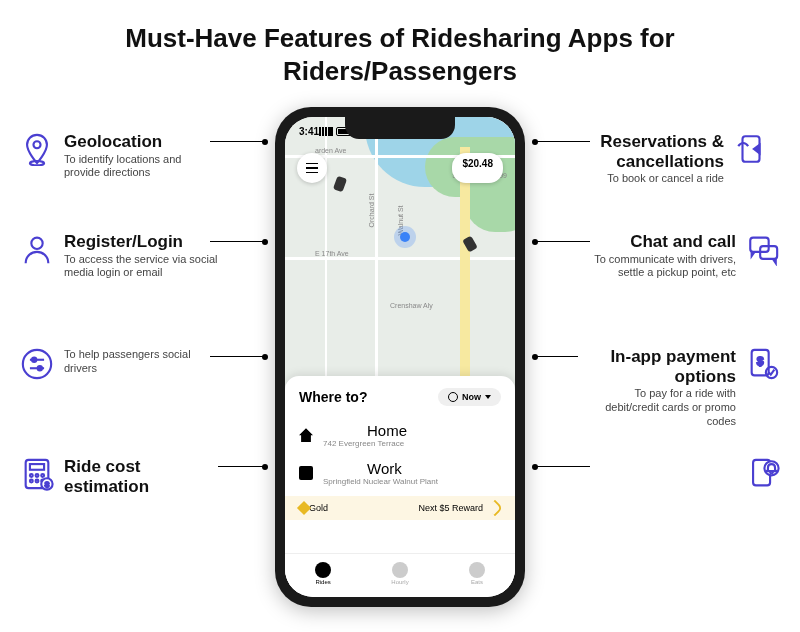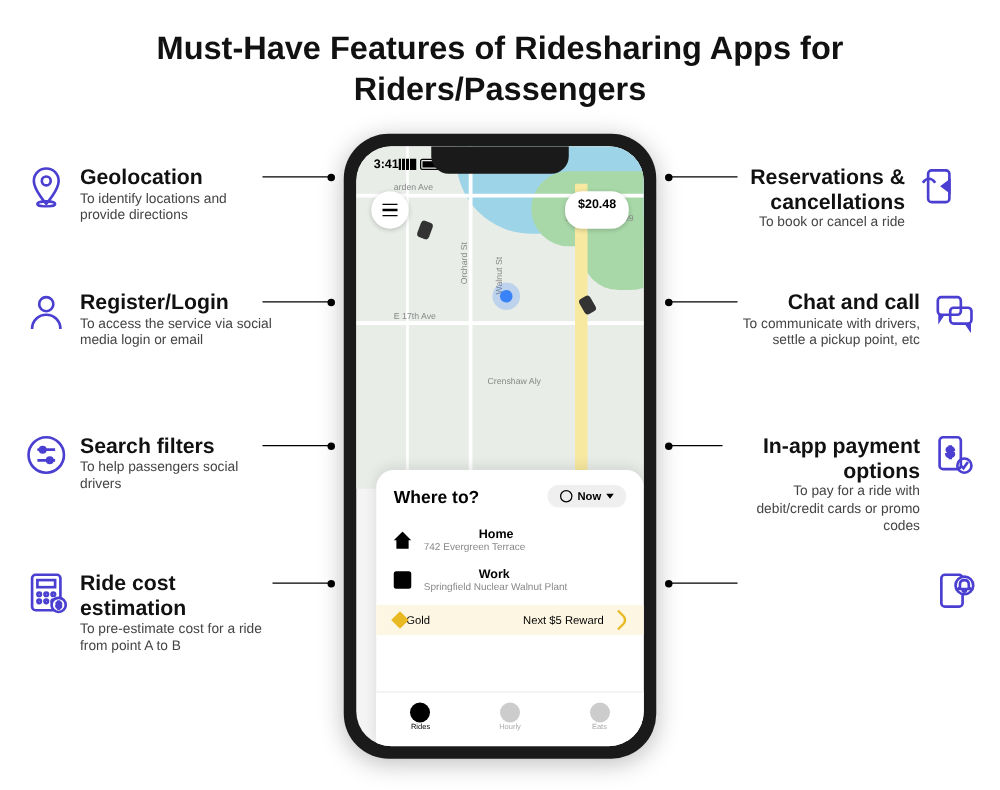--- a/index.html
+++ b/index.html
@@ -34,30 +34,30 @@
 .dot { position: absolute; width: 10px; height: 10px; background: #3a82f7; border-radius: 50%; box-shadow: 0 0 0 6px rgba(58,130,247,0.25); top: 115px; left: 115px; }
 .car { position: absolute; width: 10px; height: 14px; background: #333; border-radius: 3px; }
 .car.c1 { top: 60px; left: 50px; transform: rotate(20deg); }
 .car.c2 { top: 120px; left: 180px; transform: rotate(-30deg); }
 
 .topctrl { position: absolute; top: 36px; left: 12px; right: 12px; display: flex; justify-content: space-between; z-index: 8; }
 .menu-btn { width: 30px; height: 30px; background: #fff; border-radius: 50%; display: flex; flex-direction: column; justify-content: center; align-items: center; gap: 3px; box-shadow: 0 1px 4px rgba(0,0,0,0.2); }
 .menu-btn span { width: 12px; height: 1.5px; background: #000; }
 .price-pill { background: #fff; border-radius: 14px; padding: 5px 10px; font-size: 10px; font-weight: 700; box-shadow: 0 1px 4px rgba(0,0,0,0.2); }
 
-.sheet { position: absolute; bottom: 0; left: 16px; right: 0; height: 46%; background: #fff; border-radius: 14px 14px 0 0; box-shadow: 0 -2px 10px rgba(0,0,0,0.1); padding: 12px 0 0; }
+.sheet { position: absolute; bottom: 0; left: 0; right: 0; height: 46%; background: #fff; border-radius: 14px 14px 0 0; box-shadow: 0 -2px 10px rgba(0,0,0,0.1); padding: 12px 0 0; }
 .where-row { display: flex; justify-content: space-between; align-items: center; padding: 0 14px 10px; }
 .where { font-size: 14px; font-weight: 600; }
 .now-btn { background: #efefef; border-radius: 14px; padding: 4px 10px; font-size: 9px; font-weight: 600; display: flex; align-items: center; gap: 4px; }
 .now-btn::before { content:""; width:8px; height:8px; border:1.5px solid #000; border-radius:50%; }
 .now-btn::after { content:""; width:0; height:0; border-left:3px solid transparent; border-right:3px solid transparent; border-top:4px solid #000; }
 .dest { display: flex; align-items: center; gap: 10px; padding: 6px 14px; }
 .dest-ico { width: 14px; height: 14px; background: #000; border-radius: 2px; flex-shrink: 0; }
 .dest-ico.home { border-radius: 2px; clip-path: polygon(50% 0, 100% 50%, 85% 50%, 85% 100%, 15% 100%, 15% 50%, 0 50%); }
-.dest-txt .nm { font-size: 10px; font-weight: 700; padding-left: 44px; }
+.dest-txt .nm { font-size: 15px; font-weight: 400; padding-left: 44px; }
 .dest-txt .addr { font-size: 8px; color: #888; }
 .gold-row { display: flex; justify-content: space-between; align-items: center; padding: 6px 14px; background: #fdf6e3; margin-top: 4px; font-size: 9px; }
 .gold-diamond { width:10px; height:10px; background:#e8b923; transform:rotate(45deg); }
 .gold-arr { width:12px; height:12px; border:2px solid #e8b923; border-left:none; border-bottom:none; border-radius: 0 50% 0 0; transform: rotate(45deg); }
 
 .tabbar { position: absolute; bottom: 4px; left: 0; right: 0; height: 40px; display: flex; justify-content: space-around; align-items: center; border-top: 1px solid #eee; background:#fff; }
 .tab { display: flex; flex-direction: column; align-items: center; gap: 1px; font-size: 6px; color: #aaa; }
 .tab.active { color: #000; }
 .tab-ico { width: 16px; height: 16px; border-radius: 50%; background: #ccc; }
 .tab.active .tab-ico { background: #000; }
@@ -205,21 +205,20 @@
       <div class="feat-ico">
           <svg viewBox="0 0 24 24" fill="none" stroke="currentColor" stroke-width="1.5">
             <circle cx="12" cy="12" r="10"></circle>
             <line x1="7" y1="9" x2="17" y2="9"></line>
             <circle cx="10" cy="9" r="1.5" fill="currentColor"></circle>
             <line x1="7" y1="15" x2="17" y2="15"></line>
             <circle cx="14" cy="15" r="1.5" fill="currentColor"></circle>
           </svg>
         </div>
       <div class="feat-txt">
-          <div class="ft-title">Search filters</div>
           <div class="ft-desc">To help passengers social drivers</div>
         </div>
     </div>
   </div>
   <div class="connector left" style="top:259px;left:210px;width:55px"></div>
 
   <div class="feature left" style="top:360px;left:20px">
     <div class="feat-body">
       <div class="feat-ico">
           <svg viewBox="0 0 24 24" fill="none" stroke="currentColor" stroke-width="1.5">
@@ -230,21 +229,20 @@
             <circle cx="16" cy="13" r="1"></circle>
             <circle cx="8" cy="17" r="1"></circle>
             <circle cx="12" cy="17" r="1"></circle>
             <circle cx="16" cy="17" r="1"></circle>
             <circle cx="19" cy="19" r="4" fill="#fff"></circle>
             <text x="19" y="21" font-size="5" text-anchor="middle" fill="currentColor">$</text>
           </svg>
         </div>
       <div class="feat-txt">
           <div class="ft-title">Ride cost estimation</div>
-          <div class="ft-desc">To pre-estimate cost for a ride from point A to B</div>
         </div>
     </div>
   </div>
   <div class="connector left" style="top:369px;left:218px;width:47px"></div>
 
   <div class="feature right" style="top:35px;right:32px">
     <div class="feat-body">
       <div class="feat-ico">
           <svg viewBox="0 0 24 24" fill="none" stroke="currentColor" stroke-width="1.5">
             <rect x="6" y="3" width="12" height="18" rx="2"></rect>

